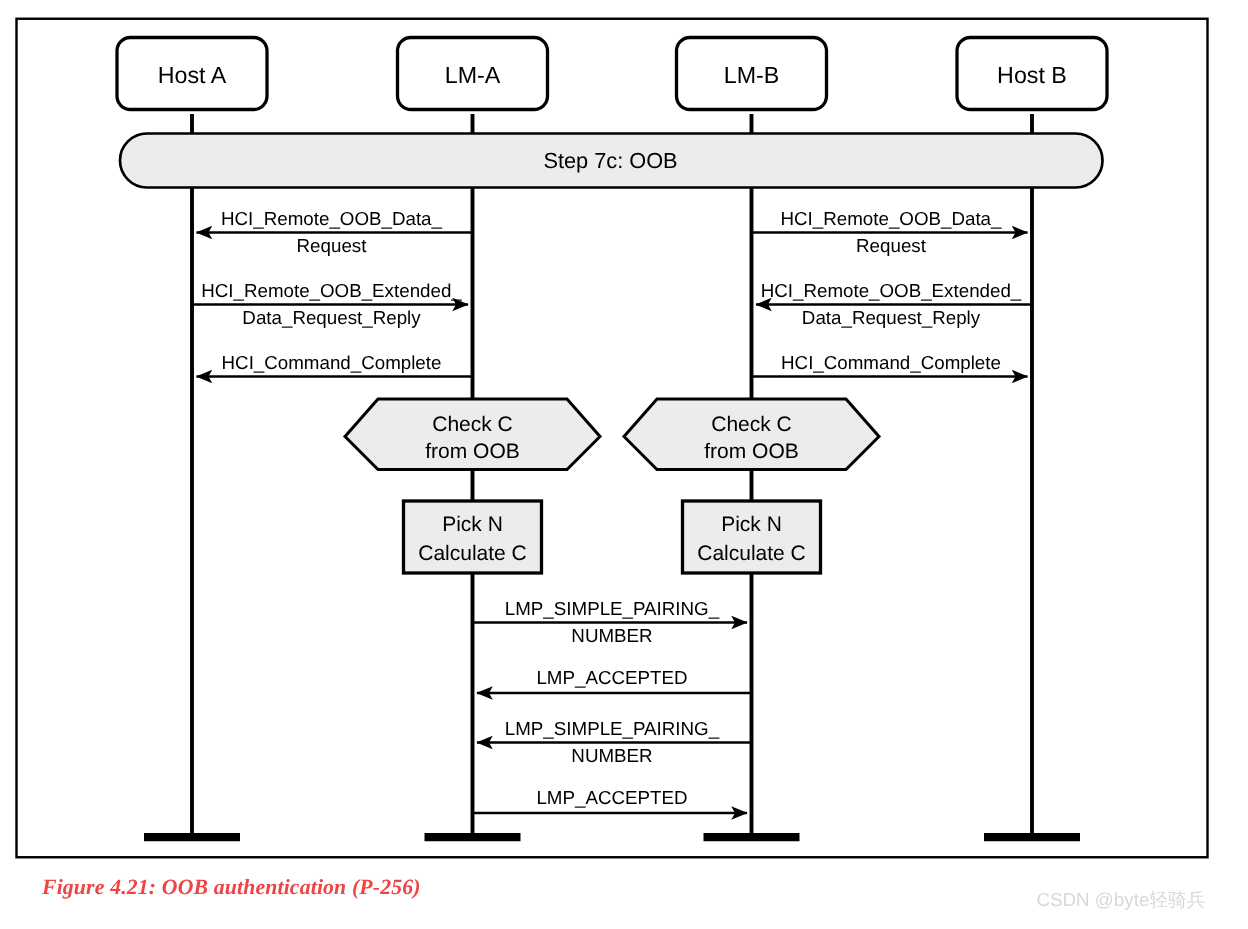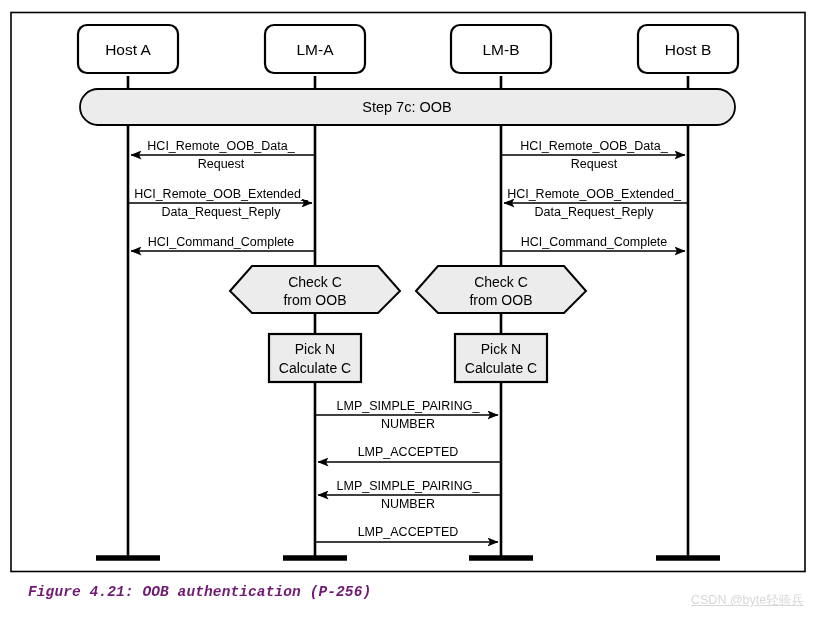--- a/index.html
+++ b/index.html
@@ -29,38 +29,37 @@
     display: block;
   }
   .lbl {
     font-family: "Liberation Sans", sans-serif;
     fill: #000000;
   }
   .caption {
     position: absolute;
     left: 28px;
     top: 584px;
-    font-family: Liberation Mono, monospace;
+    font-family: Liberation Serif, serif;
     font-style: italic;
     font-weight: bold;
     font-size: 14.5px;
-    color: #701a75;
+    color: #ef4444;
     letter-spacing: 0.1px;
     white-space: nowrap;
   }
   .watermark {
     position: absolute;
     left: 691px;
     top: 592px;
     font-family: "Liberation Sans", sans-serif;
     font-size: 12.5px;
     color: #d8d8d8;
     white-space: nowrap;
     user-select: none;
-    text-decoration: underline;
   }
 </style>
 </head>
 <body>
 
 <div id="root">
 
   <svg id="diagram" viewBox="0 0 832 619">
     <defs>
       <marker id="arrow-r" markerWidth="11" markerHeight="9" refX="10.5" refY="4.5" orient="auto" markerUnits="userSpaceOnUse">

